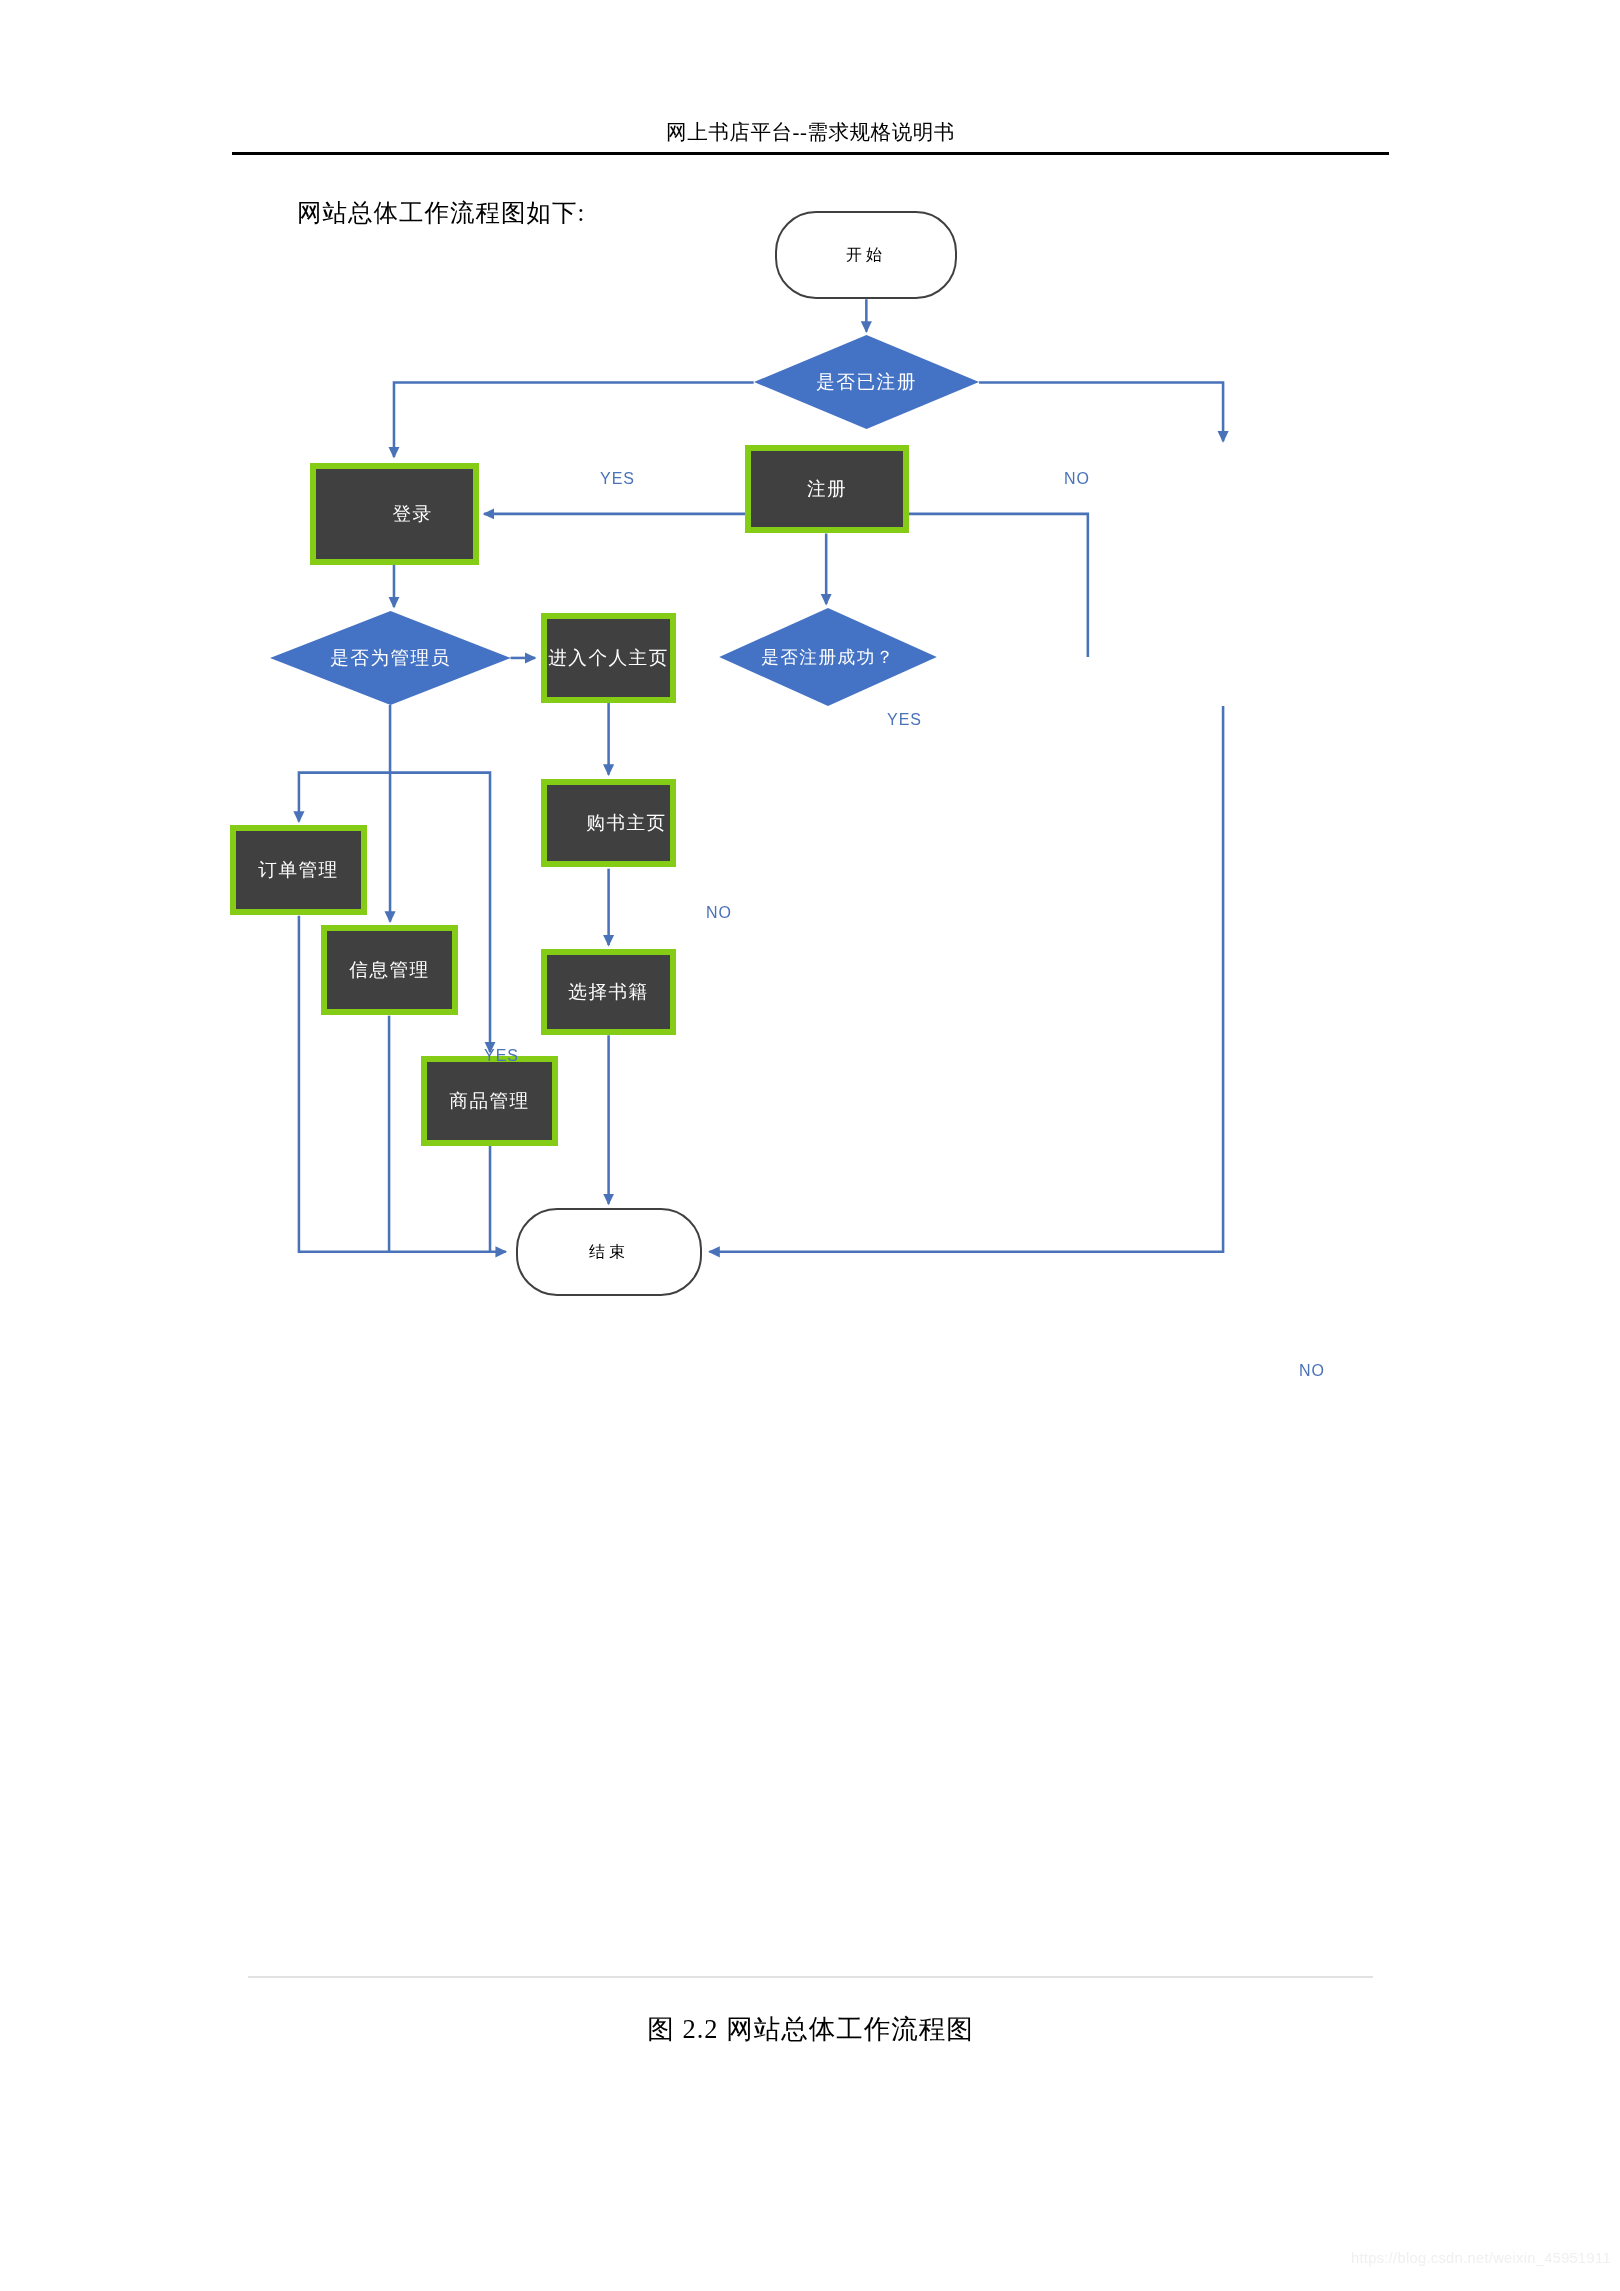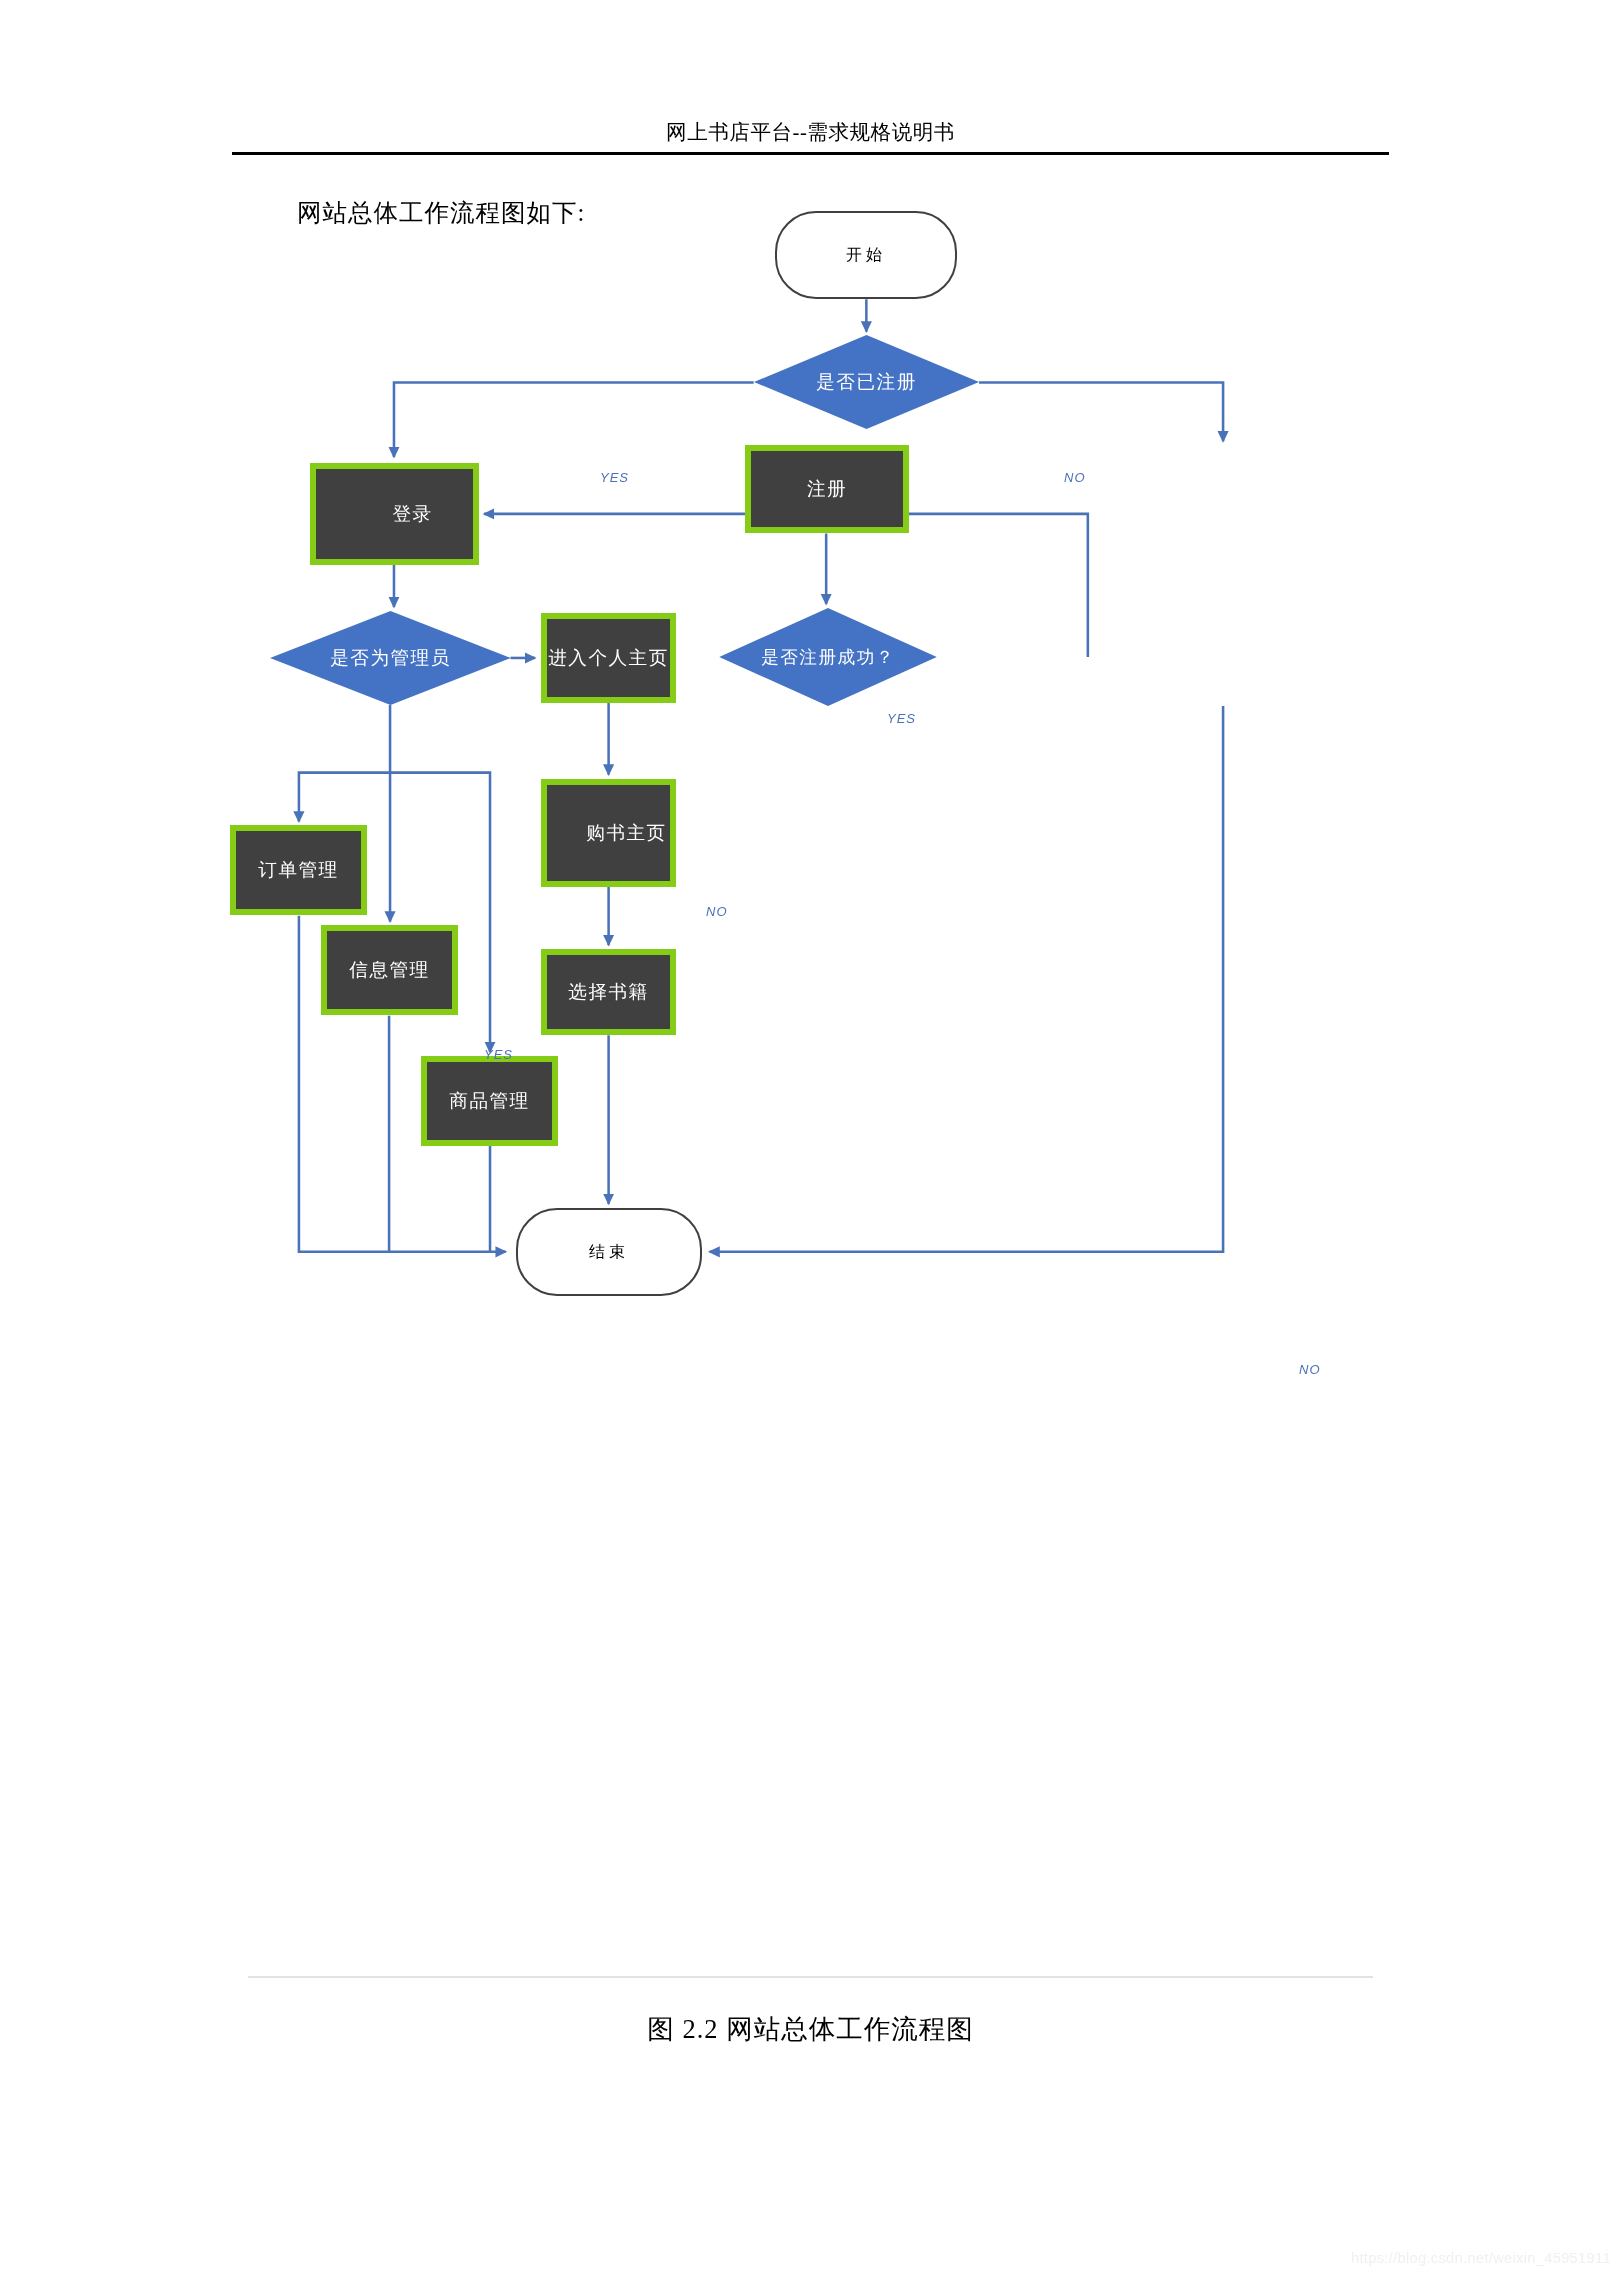--- a/index.html
+++ b/index.html
@@ -139,25 +139,24 @@
     font-family: "Liberation Sans", sans-serif;
     font-size: 18.6px;
     letter-spacing: 1.5px;
     line-height: 1.3;
     pointer-events: none;
   }
 
   .edge-label {
     position: absolute;
     font-family: "Liberation Sans", sans-serif;
-    font-size: 13px;
+    font-size: 16px;
     color: #4a72b8;
     letter-spacing: 1px;
     z-index: 4;
-    font-style: italic;
   }
 </style>
 </head>
 <body>
 
 <div id="page">
 
   <div class="doc-header">网上书店平台--需求规格说明书</div>
   <div class="doc-header-rule"></div>
 
@@ -207,21 +206,21 @@
       <div class="node process" style="left: 541px; top: 613px; width: 135px; height: 90px;">进入个人主页</div>
       <div class="diamond-wrap" style="left: 719px; top: 608px; width: 218px; height: 98px;">
         <svg width="218" height="98" viewBox="0 0 222 100">
           <polygon points="111,0 222,50 111,100 0,50" fill="#4472C4"></polygon>
         </svg>
         <div class="diamond-label" style="font-size: 17.6px; width: 76%; left: 12%;">是否注册成功？</div>
       </div>
       <div class="node process" style="left: 230px; top: 825px; width: 137px; height: 90px;">订单管理</div>
       <div class="node process" style="left: 321px; top: 925px; width: 137px; height: 90px;">信息管理</div>
       <div class="node process" style="left: 421px; top: 1056px; width: 137px; height: 90px; text-align: center;">商品管理</div>
-      <div class="node process" style="left: 541px; top: 779px; width: 135px; height: 108px; padding-left: 36px;">购书主页</div>
+      <div class="node process" style="left: 541px; top: 779px; width: 135px; height: 88px; padding-left: 36px;">购书主页</div>
       <div class="node process" style="left: 541px; top: 949px; width: 135px; height: 86px;">选择书籍</div>
       <div class="node terminator" style="left: 516px; top: 1208px; width: 186px; height: 88px;">结束</div>
     </div>
 
   <div class="doc-footer-rule"></div>
   <div class="doc-caption">图 2.2 网站总体工作流程图</div>
   <div class="watermark">https://blog.csdn.net/weixin_45951911</div>
 <div class="edge-label" style="left: 600px; top: 470px;">YES</div>
     <div class="edge-label" style="left: 1064px; top: 470px;">NO</div>
     <div class="edge-label" style="left: 887px; top: 711px;">YES</div>

